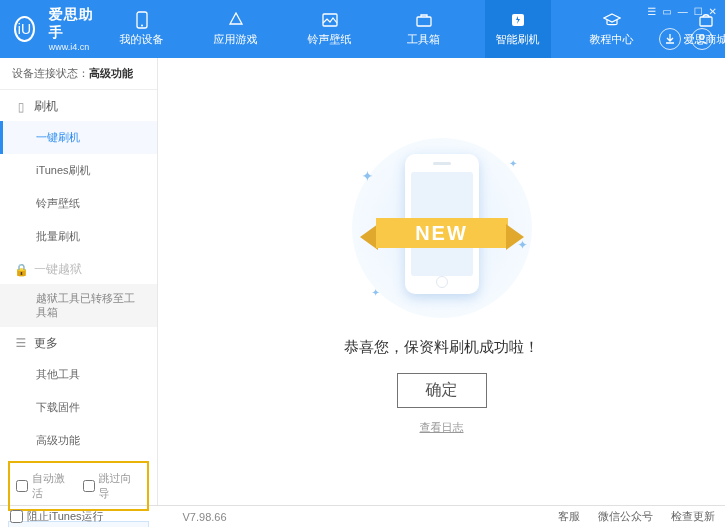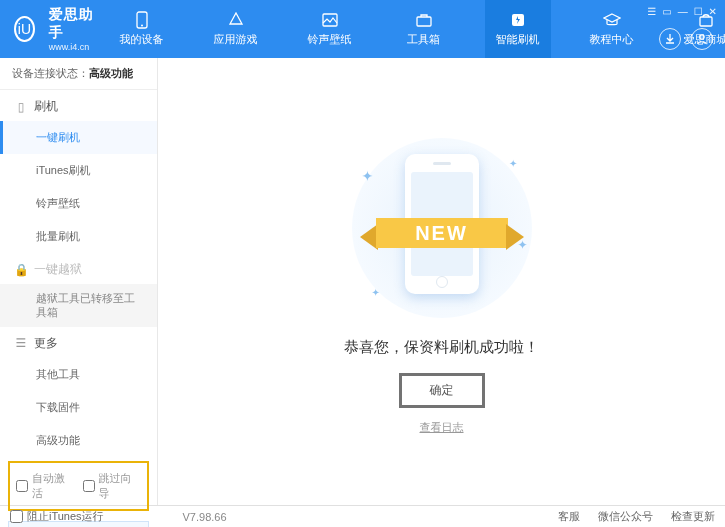--- a/index.html
+++ b/index.html
@@ -42,21 +42,21 @@
 .phone::before { content: ""; position: absolute; top: 8px; width: 18px; height: 3px; background: #e0e8f0; border-radius: 2px; }
 .phone::after { content: ""; position: absolute; bottom: 6px; width: 10px; height: 10px; border: 1.5px solid #e0e8f0; border-radius: 50%; }
 .phone-screen { width: 62px; height: 104px; background: #eaf3fc; border-radius: 3px; }
 .ribbon { position: absolute; left: 22px; top: 86px; width: 156px; height: 40px; }
 .ribbon-main { position: absolute; left: 12px; top: 4px; width: 132px; height: 30px; background: #f9c846; display: flex; align-items: center; justify-content: center; color: #fff; font-family: Arial Black, Arial; font-size: 20px; font-weight: 900; letter-spacing: 2px; }
 .ribbon-l, .ribbon-r { position: absolute; top: 10px; width: 0; height: 0; border-top: 13px solid transparent; border-bottom: 13px solid transparent; }
 .ribbon-l { left: -4px; border-right: 18px solid #e0a82c; }
 .ribbon-r { right: -4px; border-left: 18px solid #e0a82c; }
 .sparkle { position: absolute; color: #8ec2f0; }
 .success-text { font-size: 15px; color: #333; margin-bottom: 16px; }
-.ok-btn { padding: 6px 28px; border: 3px solid #737373; background: #fff; cursor: pointer; font-size: 12px; color: #555; }
+.ok-btn { padding: 6px 28px; border: 1px solid #737373; background: #fff; cursor: pointer; font-size: 16px; color: #555; }
 .log-link { margin-top: 12px; font-size: 11px; color: #999; cursor: pointer; text-decoration: underline; }
 
 .footer { height: 22px; border-top: 1px solid #e0e0e0; display: flex; align-items: center; padding: 0 10px; font-size: 11px; color: #666; }
 .footer .f-left { display: flex; align-items: center; gap: 4px; }
 .footer .f-mid { margin-left: auto; margin-right: auto; position: absolute; left: 50%; transform: translateX(-180px); color: #888; }
 .footer .f-right { margin-left: auto; display: flex; gap: 18px; }
 .footer .f-right span { cursor: pointer; }
 .sec-icon { width: 14px; text-align: center; color: #999; }
 </style>
 </head>

